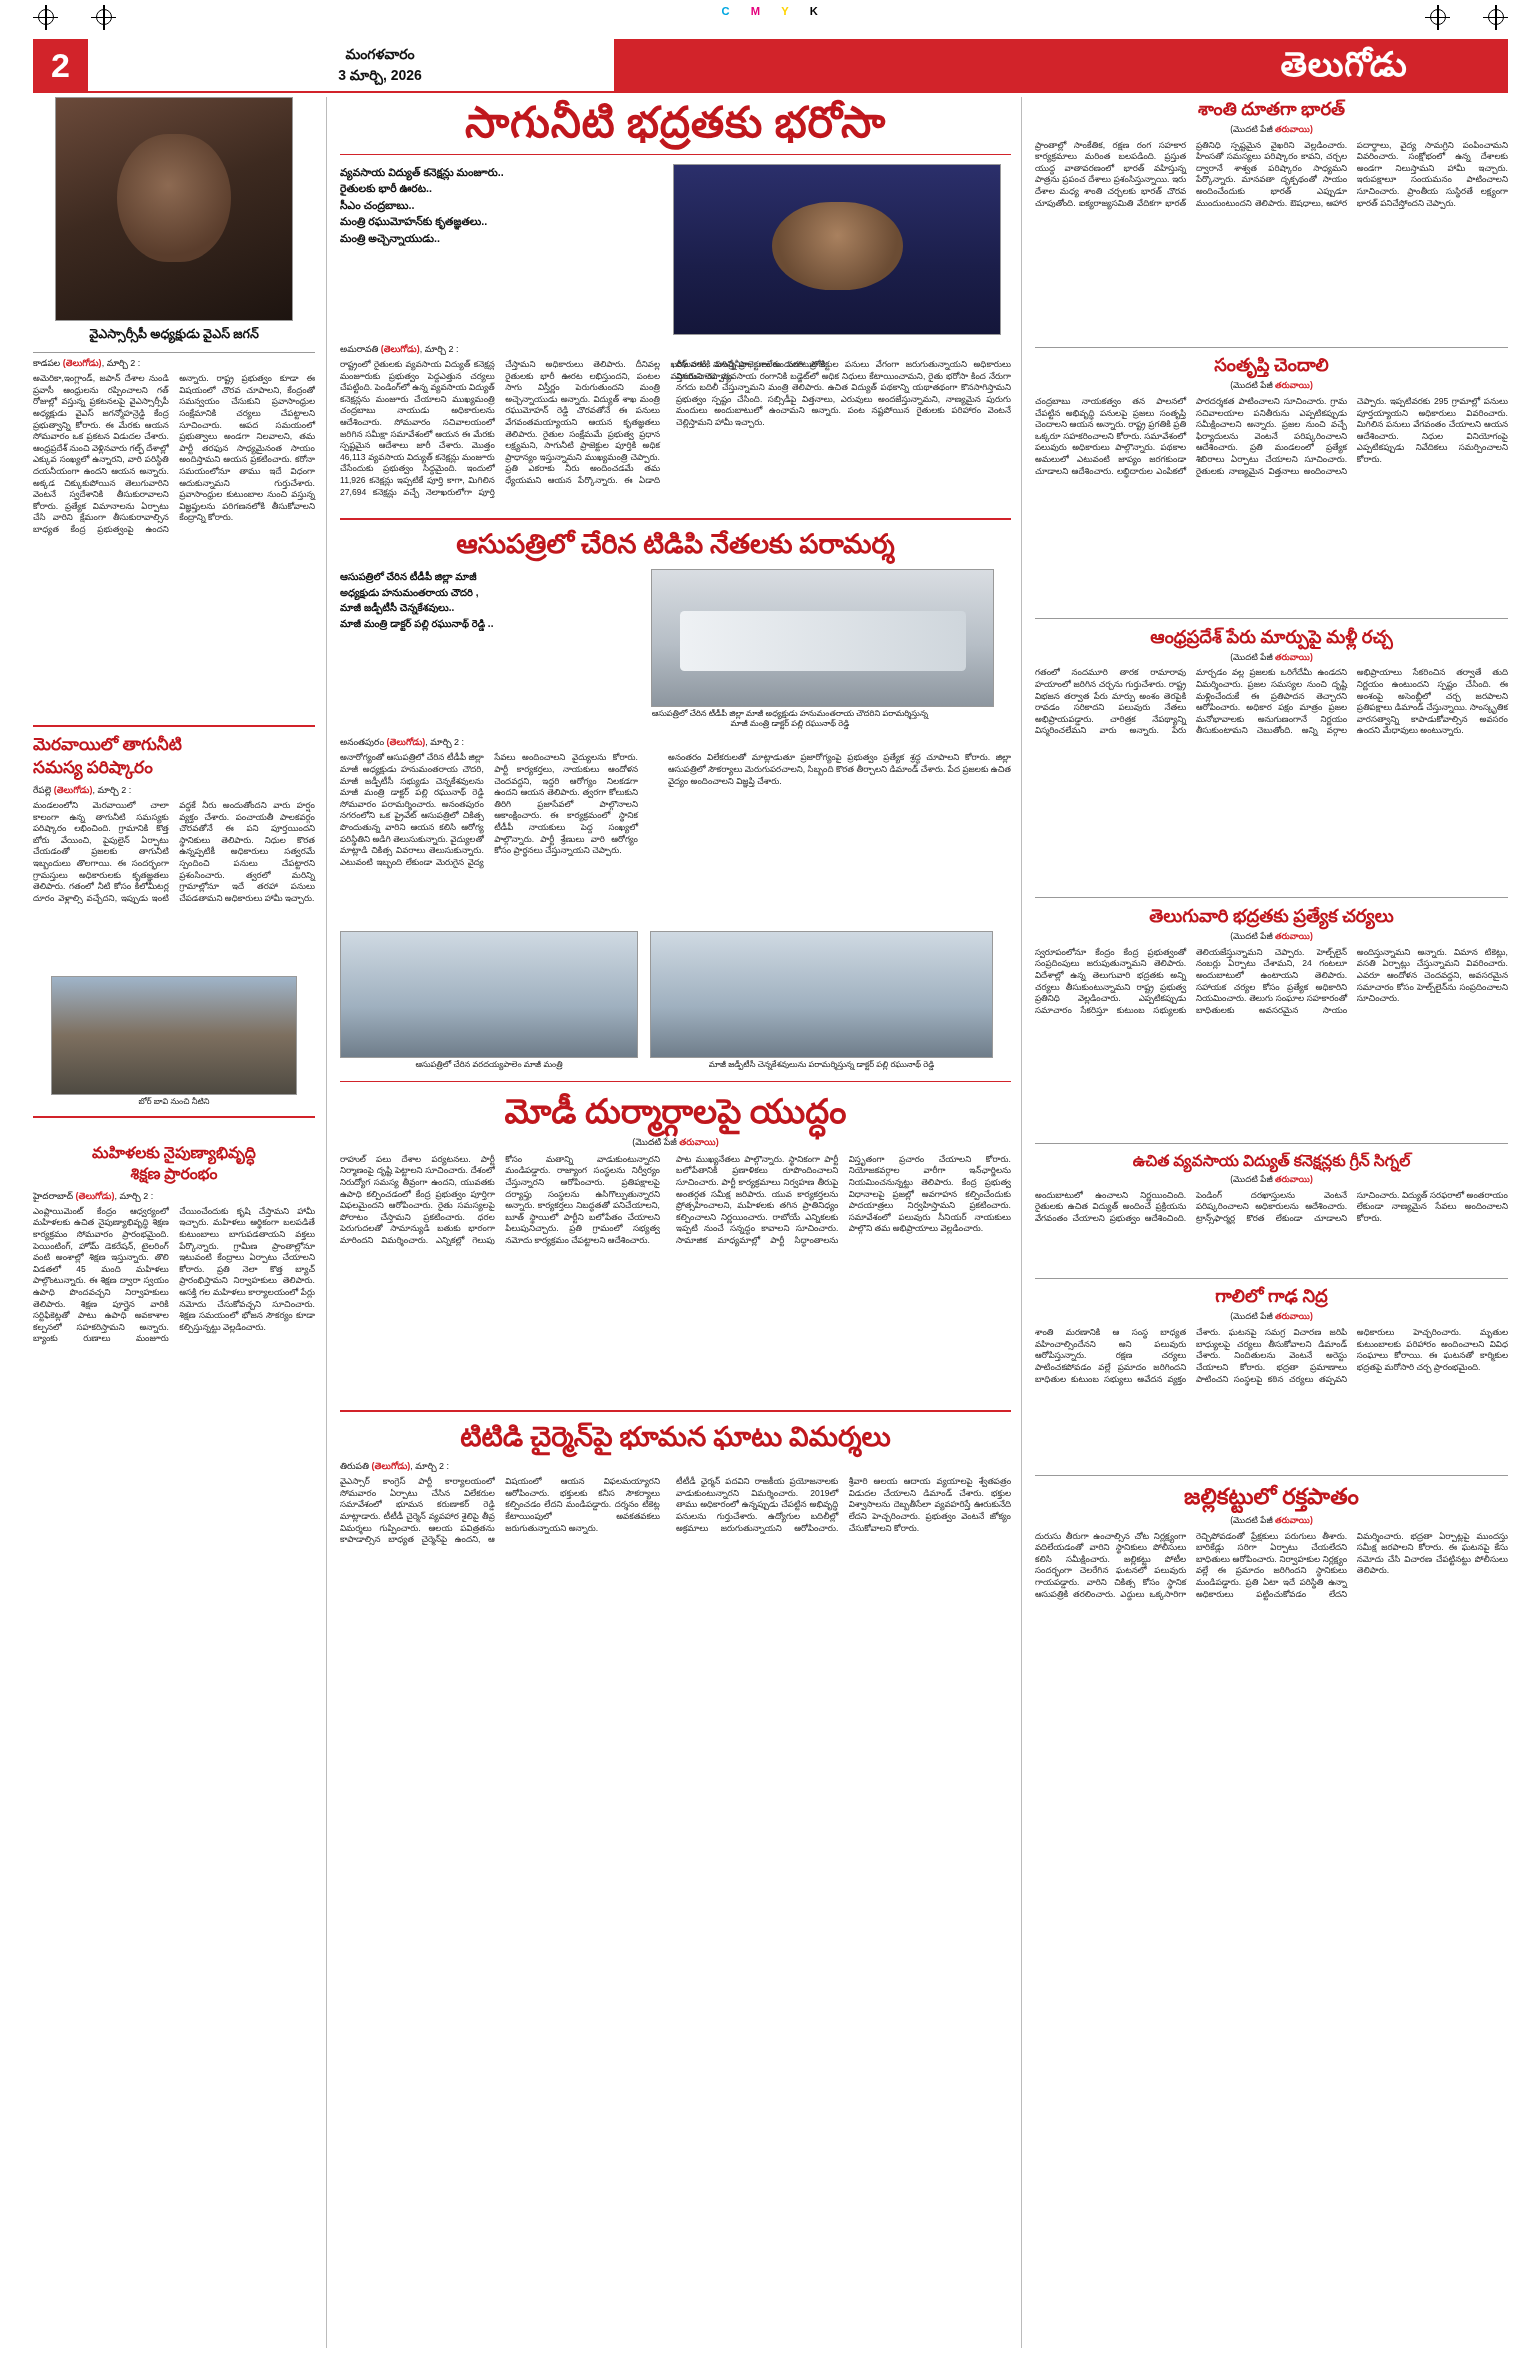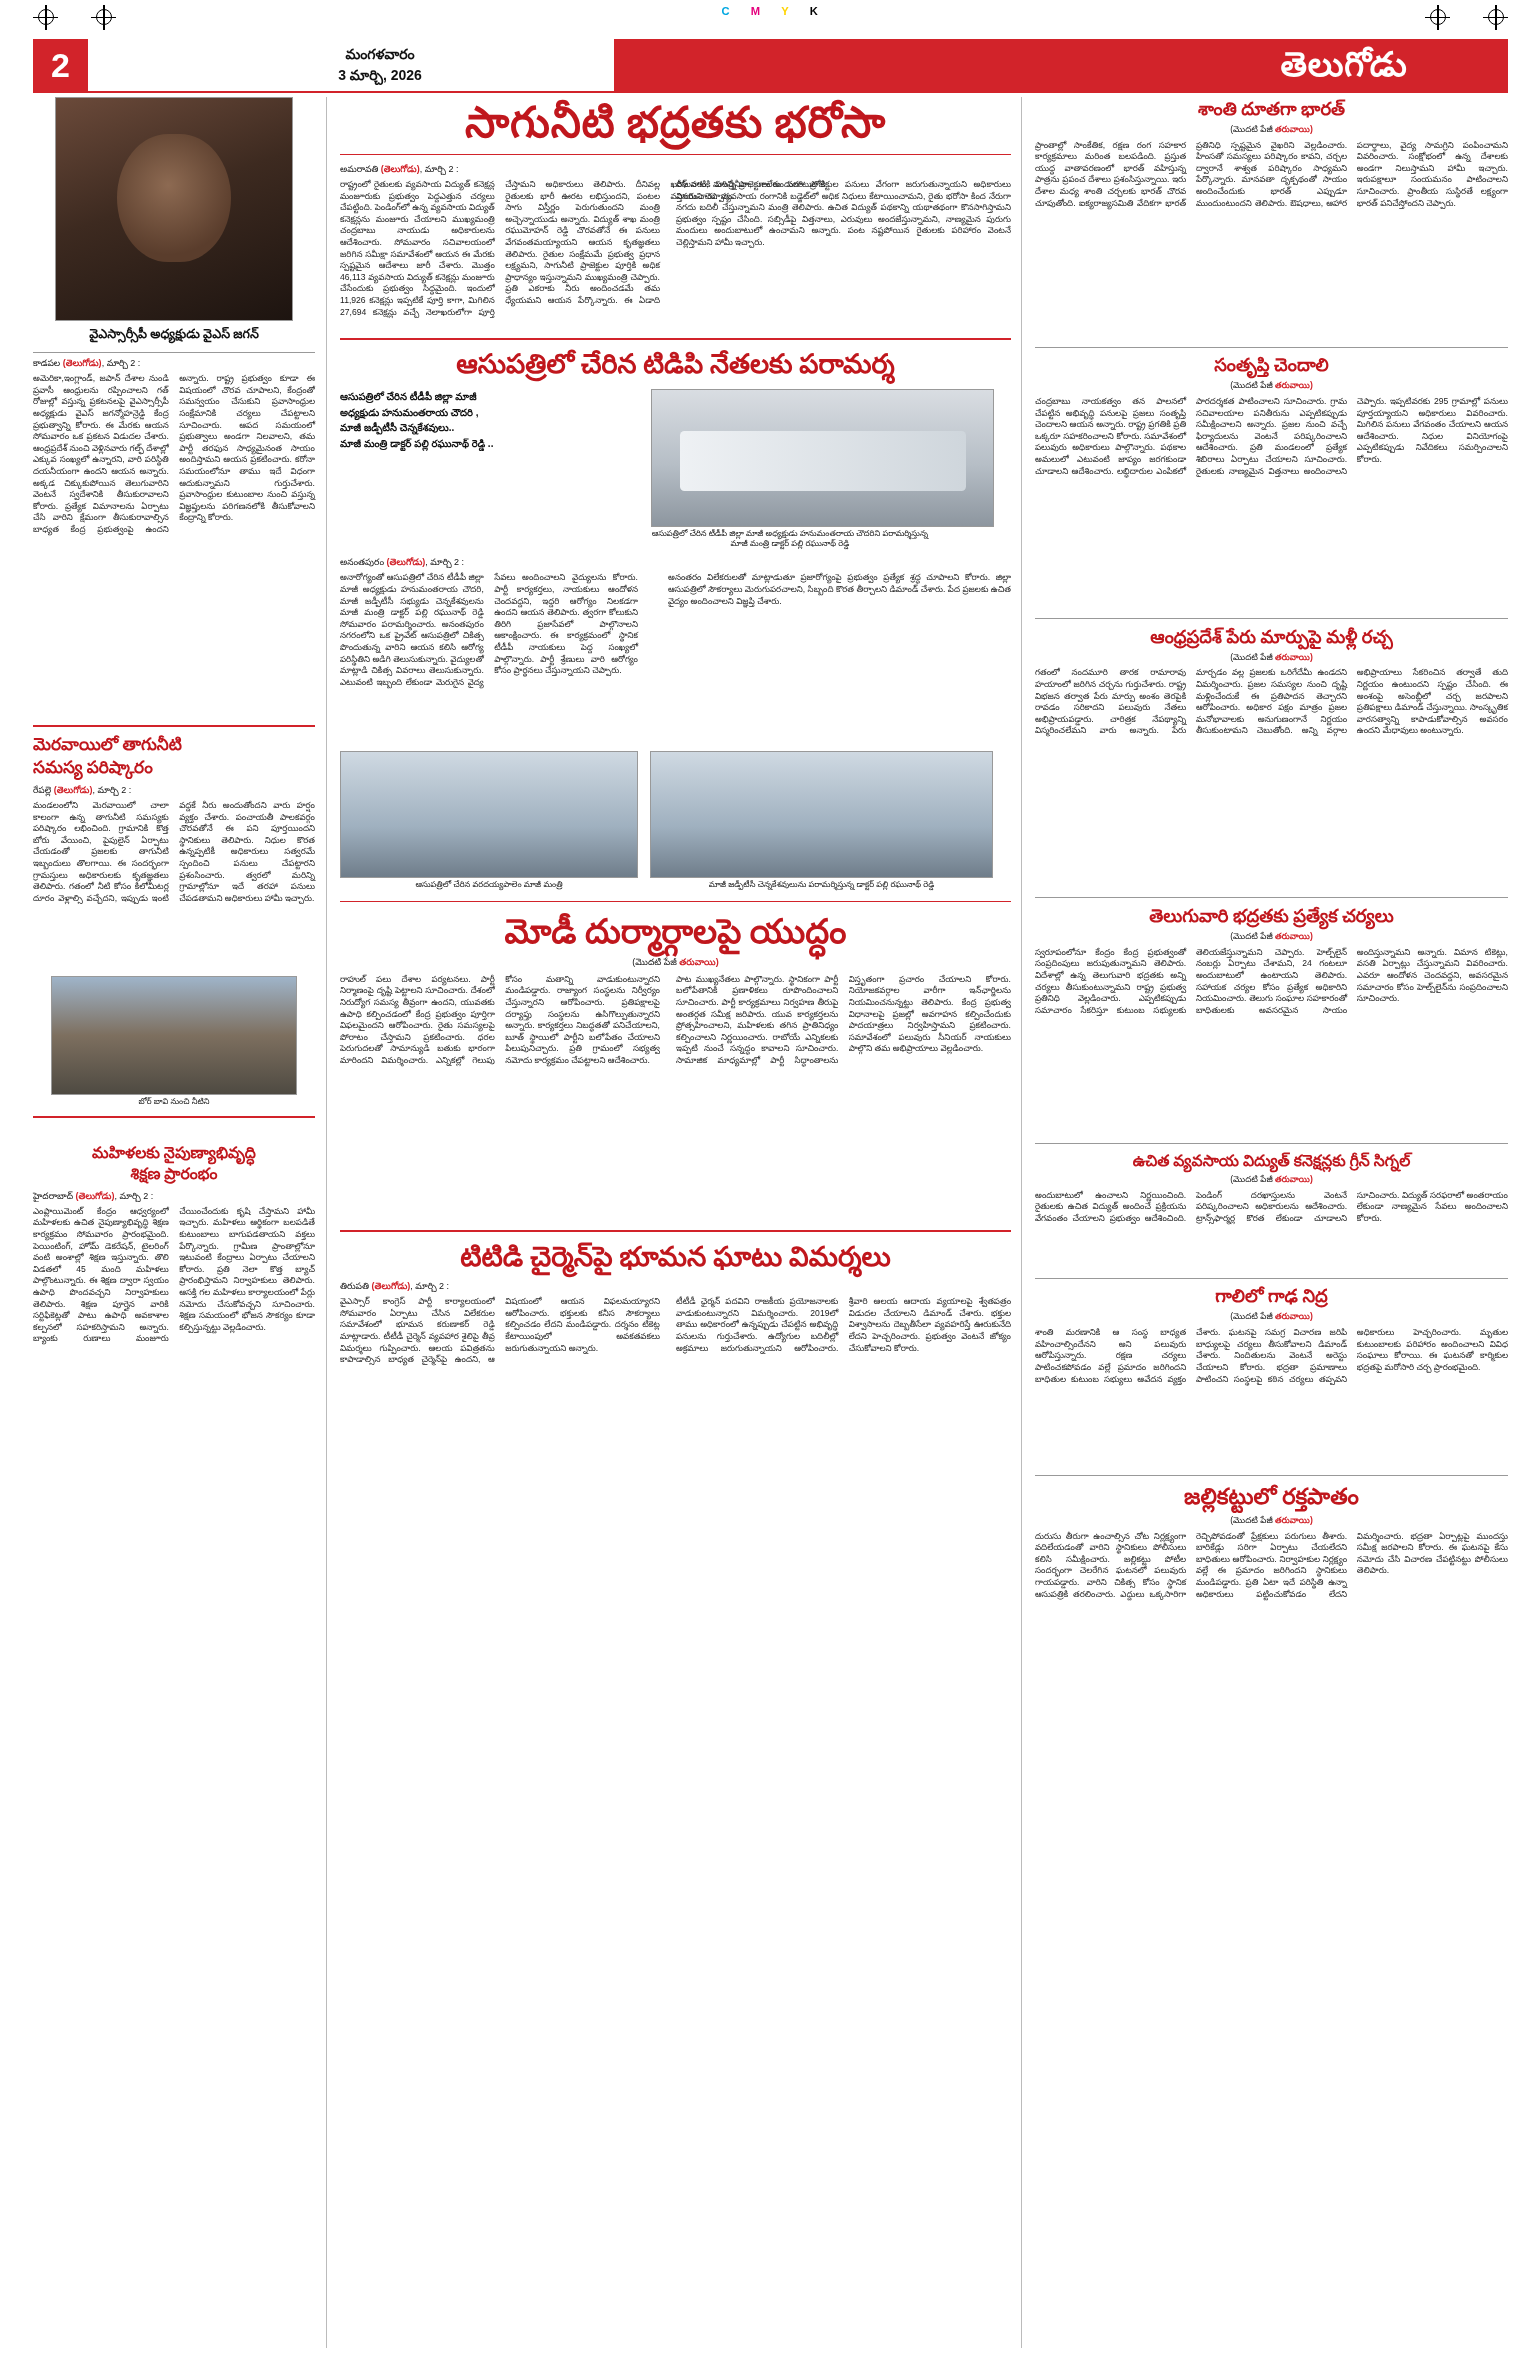--- a/index.html
+++ b/index.html
@@ -180,20 +180,30 @@
       <span>మార్చి 2 :</span>
     </div>
     <div class="body-text cols2" style="height:708px;">ఎంప్లాయిమెంట్ కేంద్రం ఆధ్వర్యంలో మహిళలకు ఉచిత నైపుణ్యాభివృద్ధి శిక్షణ కార్యక్రమం సోమవారం ప్రారంభమైంది. పెయింటింగ్, హోమ్ డెకరేషన్, టైలరింగ్ వంటి అంశాల్లో శిక్షణ ఇస్తున్నారు. తొలి విడతలో 45 మంది మహిళలు పాల్గొంటున్నారు. ఈ శిక్షణ ద్వారా స్వయం ఉపాధి పొందవచ్చని నిర్వాహకులు తెలిపారు. శిక్షణ పూర్తైన వారికి సర్టిఫికెట్లతో పాటు ఉపాధి అవకాశాల కల్పనలో సహకరిస్తామని అన్నారు. బ్యాంకు రుణాలు మంజూరు చేయించేందుకు కృషి చేస్తామని హామీ ఇచ్చారు. మహిళలు ఆర్థికంగా బలపడితే కుటుంబాలు బాగుపడతాయని వక్తలు పేర్కొన్నారు. గ్రామీణ ప్రాంతాల్లోనూ ఇటువంటి కేంద్రాలు ఏర్పాటు చేయాలని కోరారు. ప్రతి నెలా కొత్త బ్యాచ్ ప్రారంభిస్తామని నిర్వాహకులు తెలిపారు. ఆసక్తి గల మహిళలు కార్యాలయంలో పేర్లు నమోదు చేసుకోవచ్చని సూచించారు. శిక్షణ సమయంలో భోజన సౌకర్యం కూడా కల్పిస్తున్నట్టు వెల్లడించారు.</div>
   </div>
 
   <div class="box" style="left:307px; top:0; width:671px;">
 
     <div class="hl" style="font-size:43px; line-height:52px; text-align:center; letter-spacing:0.7px;">సాగునీటి భద్రతకు భరోసా</div>
     <div class="hrule-red" style="margin:4.5px 0 9px;"></div>
 
+    <div style="display:flex; gap:13.4px; align-items:flex-start;">
+      <div class="sub-deck" style="width:320px;">
+        <div>వ్యవసాయ విద్యుత్ కనెక్షన్లు మంజూరు..</div>
+        <div>రైతులకు భారీ ఊరట..</div>
+        <div>సీఎం చంద్రబాబు..</div>
+        <div>మంత్రి రఘుమోహన్‌కు కృతజ్ఞతలు..</div>
+        <div>మంత్రి అచ్చెన్నాయుడు..</div>
+      </div>
+      <div class="photo ph-speaker" style="width:328px; height:171px;"></div>
+    </div>
 
     <div style="font-size:9px; margin:9px 0 3px;">
       <span>అమరావతి</span>
       <span class="kicker">(తెలుగోడు)</span>,
       <span>మార్చి 2 :</span>
     </div>
 
     <div class="body-text cols2" style="width:320px; height:149px; float:left;">రాష్ట్రంలో రైతులకు వ్యవసాయ విద్యుత్ కనెక్షన్ల మంజూరుకు ప్రభుత్వం పెద్దఎత్తున చర్యలు చేపట్టింది. పెండింగ్‌లో ఉన్న వ్యవసాయ విద్యుత్ కనెక్షన్లను మంజూరు చేయాలని ముఖ్యమంత్రి చంద్రబాబు నాయుడు అధికారులను ఆదేశించారు. సోమవారం సచివాలయంలో జరిగిన సమీక్షా సమావేశంలో ఆయన ఈ మేరకు స్పష్టమైన ఆదేశాలు జారీ చేశారు. మొత్తం 46,113 వ్యవసాయ విద్యుత్ కనెక్షన్లు మంజూరు చేసేందుకు ప్రభుత్వం సిద్ధమైంది. ఇందులో 11,926 కనెక్షన్లు ఇప్పటికే పూర్తి కాగా, మిగిలిన 27,694 కనెక్షన్లు వచ్చే నెలాఖరులోగా పూర్తి చేస్తామని అధికారులు తెలిపారు. దీనివల్ల రైతులకు భారీ ఊరట లభిస్తుందని, పంటల సాగు విస్తీర్ణం పెరుగుతుందని మంత్రి అచ్చెన్నాయుడు అన్నారు. విద్యుత్ శాఖ మంత్రి రఘుమోహన్ రెడ్డి చొరవతోనే ఈ పనులు వేగవంతమయ్యాయని ఆయన కృతజ్ఞతలు తెలిపారు. రైతుల సంక్షేమమే ప్రభుత్వ ప్రధాన లక్ష్యమని, సాగునీటి ప్రాజెక్టుల పూర్తికి అధిక ప్రాధాన్యం ఇస్తున్నామని ముఖ్యమంత్రి చెప్పారు. ప్రతి ఎకరాకు నీరు అందించడమే తమ ధ్యేయమని ఆయన పేర్కొన్నారు. ఈ ఏడాది ఖరీఫ్ నాటికి మరిన్ని ప్రాజెక్టులు అందుబాటులోకి వస్తాయని చెప్పారు.</div>
     <div class="body-text" style="width:335px; height:149px; float:right;">పోలవరం, హంద్రీనీవా, గాలేరు నగరి ప్రాజెక్టుల పనులు వేగంగా జరుగుతున్నాయని అధికారులు వివరించారు. వ్యవసాయ రంగానికి బడ్జెట్‌లో అధిక నిధులు కేటాయించామని, రైతు భరోసా కింద నేరుగా నగదు బదిలీ చేస్తున్నామని మంత్రి తెలిపారు. ఉచిత విద్యుత్ పథకాన్ని యథాతథంగా కొనసాగిస్తామని ప్రభుత్వం స్పష్టం చేసింది. సబ్సిడీపై విత్తనాలు, ఎరువులు అందజేస్తున్నామని, నాణ్యమైన పురుగు మందులు అందుబాటులో ఉంచామని అన్నారు. పంట నష్టపోయిన రైతులకు పరిహారం వెంటనే చెల్లిస్తామని హామీ ఇచ్చారు.</div>
     <div style="clear:both;"></div>

